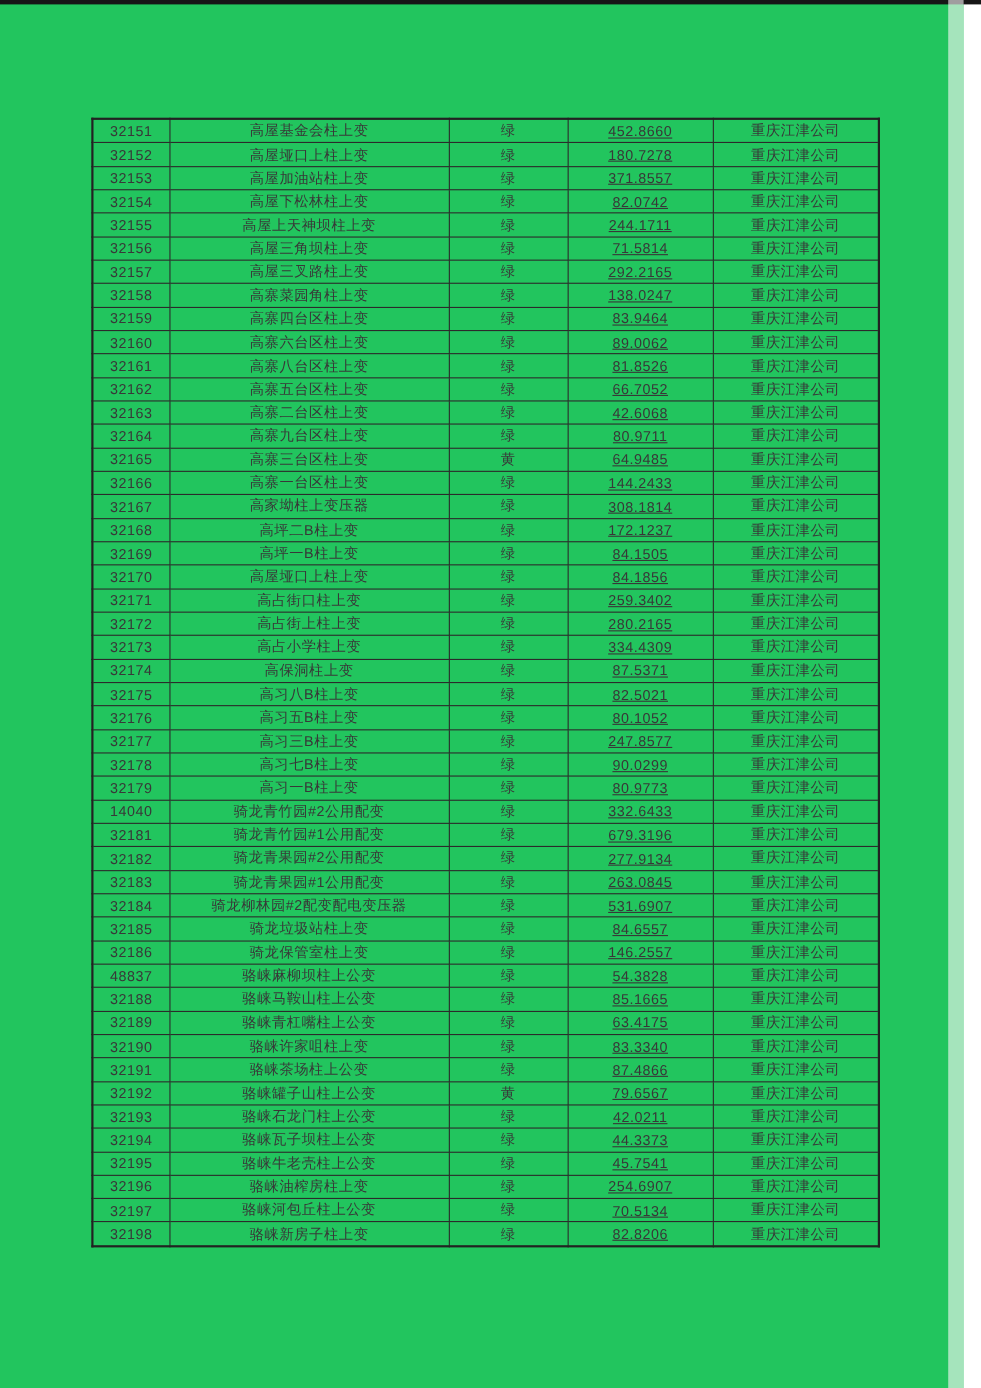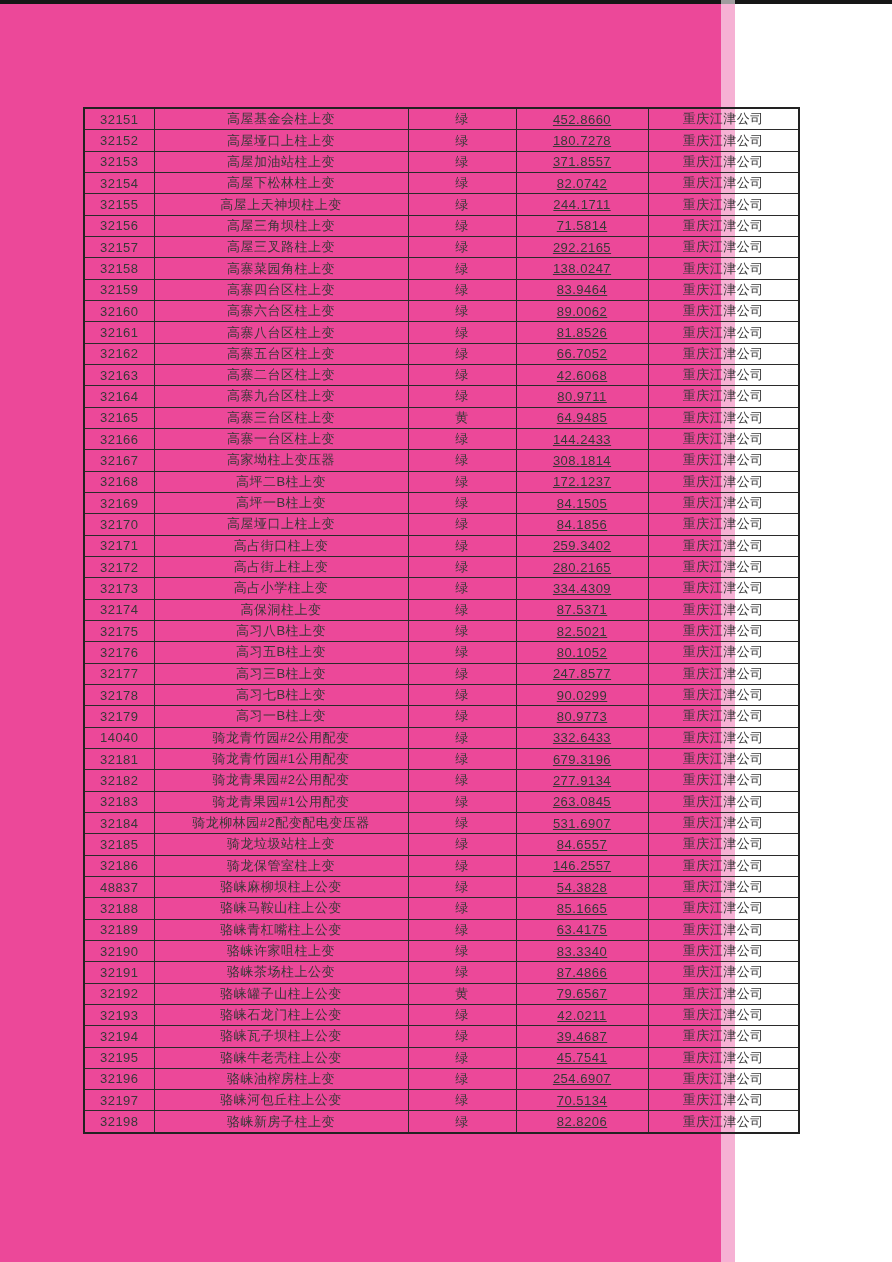--- a/index.html
+++ b/index.html
@@ -6,23 +6,23 @@
     margin: 0;
     padding: 0;
     background: #ffffff;
     width: 892px;
     height: 1262px;
     overflow: hidden;
     font-family: "Liberation Sans", "DejaVu Sans", sans-serif;
   }
   .page {
     position: relative;
-    width: 735px;
+    width: 876px;
     height: 1262px;
-    background: #ec4899;
+    background: #22c55e;
   }
   .top-edge {
     position: absolute;
     top: 0;
     left: 0;
     width: 892px;
     height: 4px;
     background: #161616;
   }
   .right-edge {
@@ -373,21 +373,21 @@
     <td class="cell-id">32193</td>
     <td class="cell-name">骆崃石龙门柱上公变</td>
     <td class="cell-status">绿</td>
     <td class="cell-value">42.0211</td>
     <td class="cell-company">重庆江津公司</td>
   </tr>
         <tr>
     <td class="cell-id">32194</td>
     <td class="cell-name">骆崃瓦子坝柱上公变</td>
     <td class="cell-status">绿</td>
-    <td class="cell-value">39.4687</td>
+    <td class="cell-value">44.3373</td>
     <td class="cell-company">重庆江津公司</td>
   </tr>
         <tr>
     <td class="cell-id">32195</td>
     <td class="cell-name">骆崃牛老壳柱上公变</td>
     <td class="cell-status">绿</td>
     <td class="cell-value">45.7541</td>
     <td class="cell-company">重庆江津公司</td>
   </tr>
         <tr>

